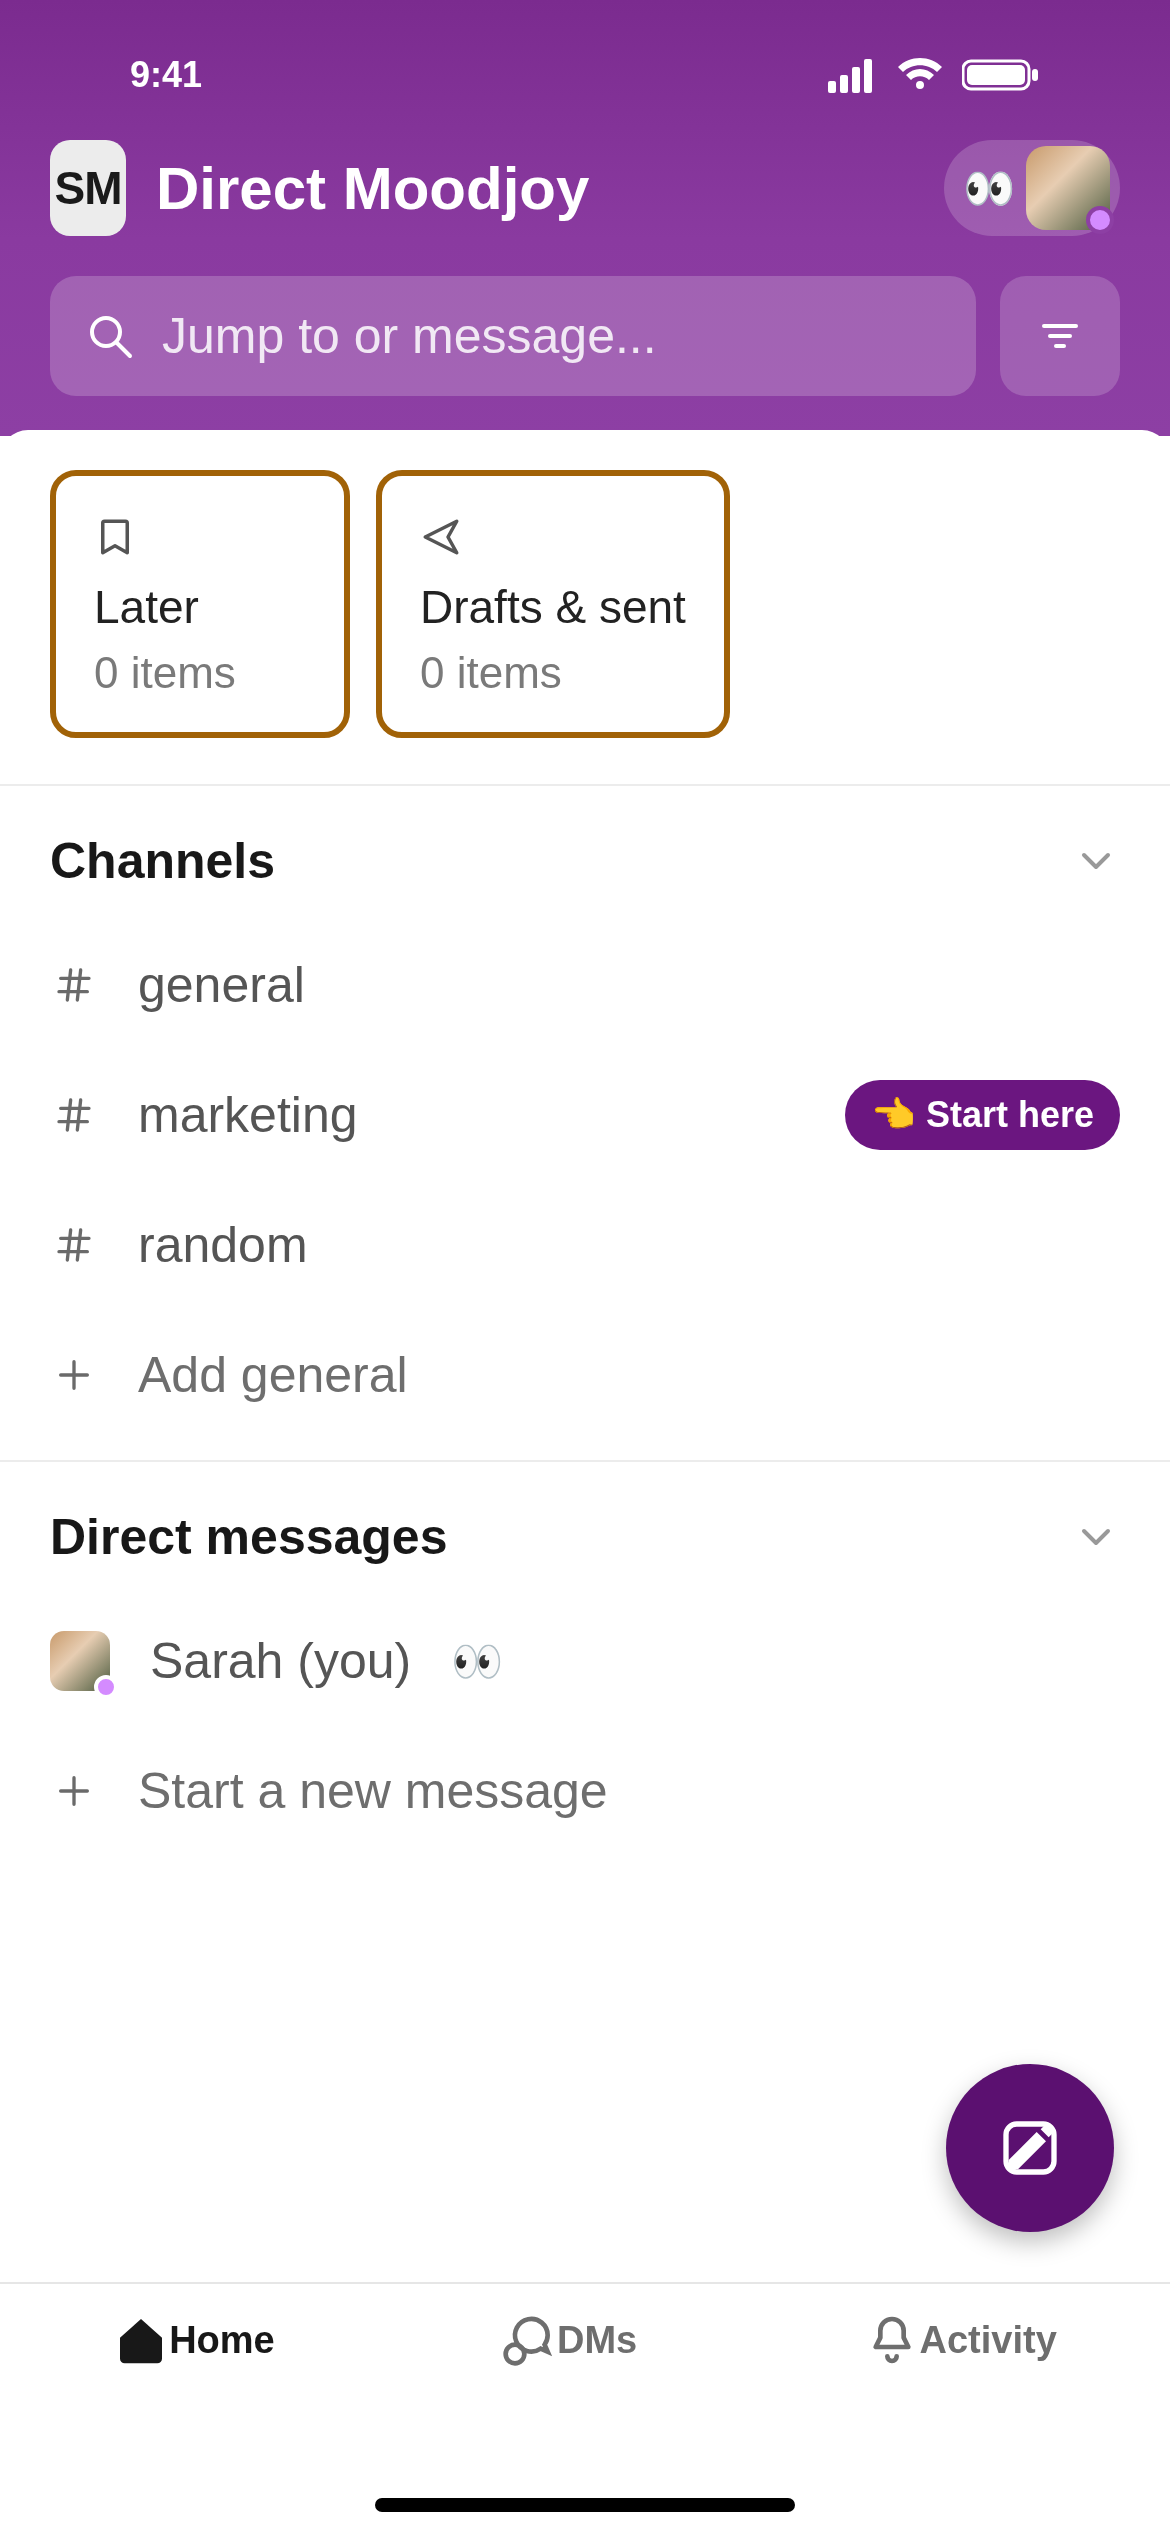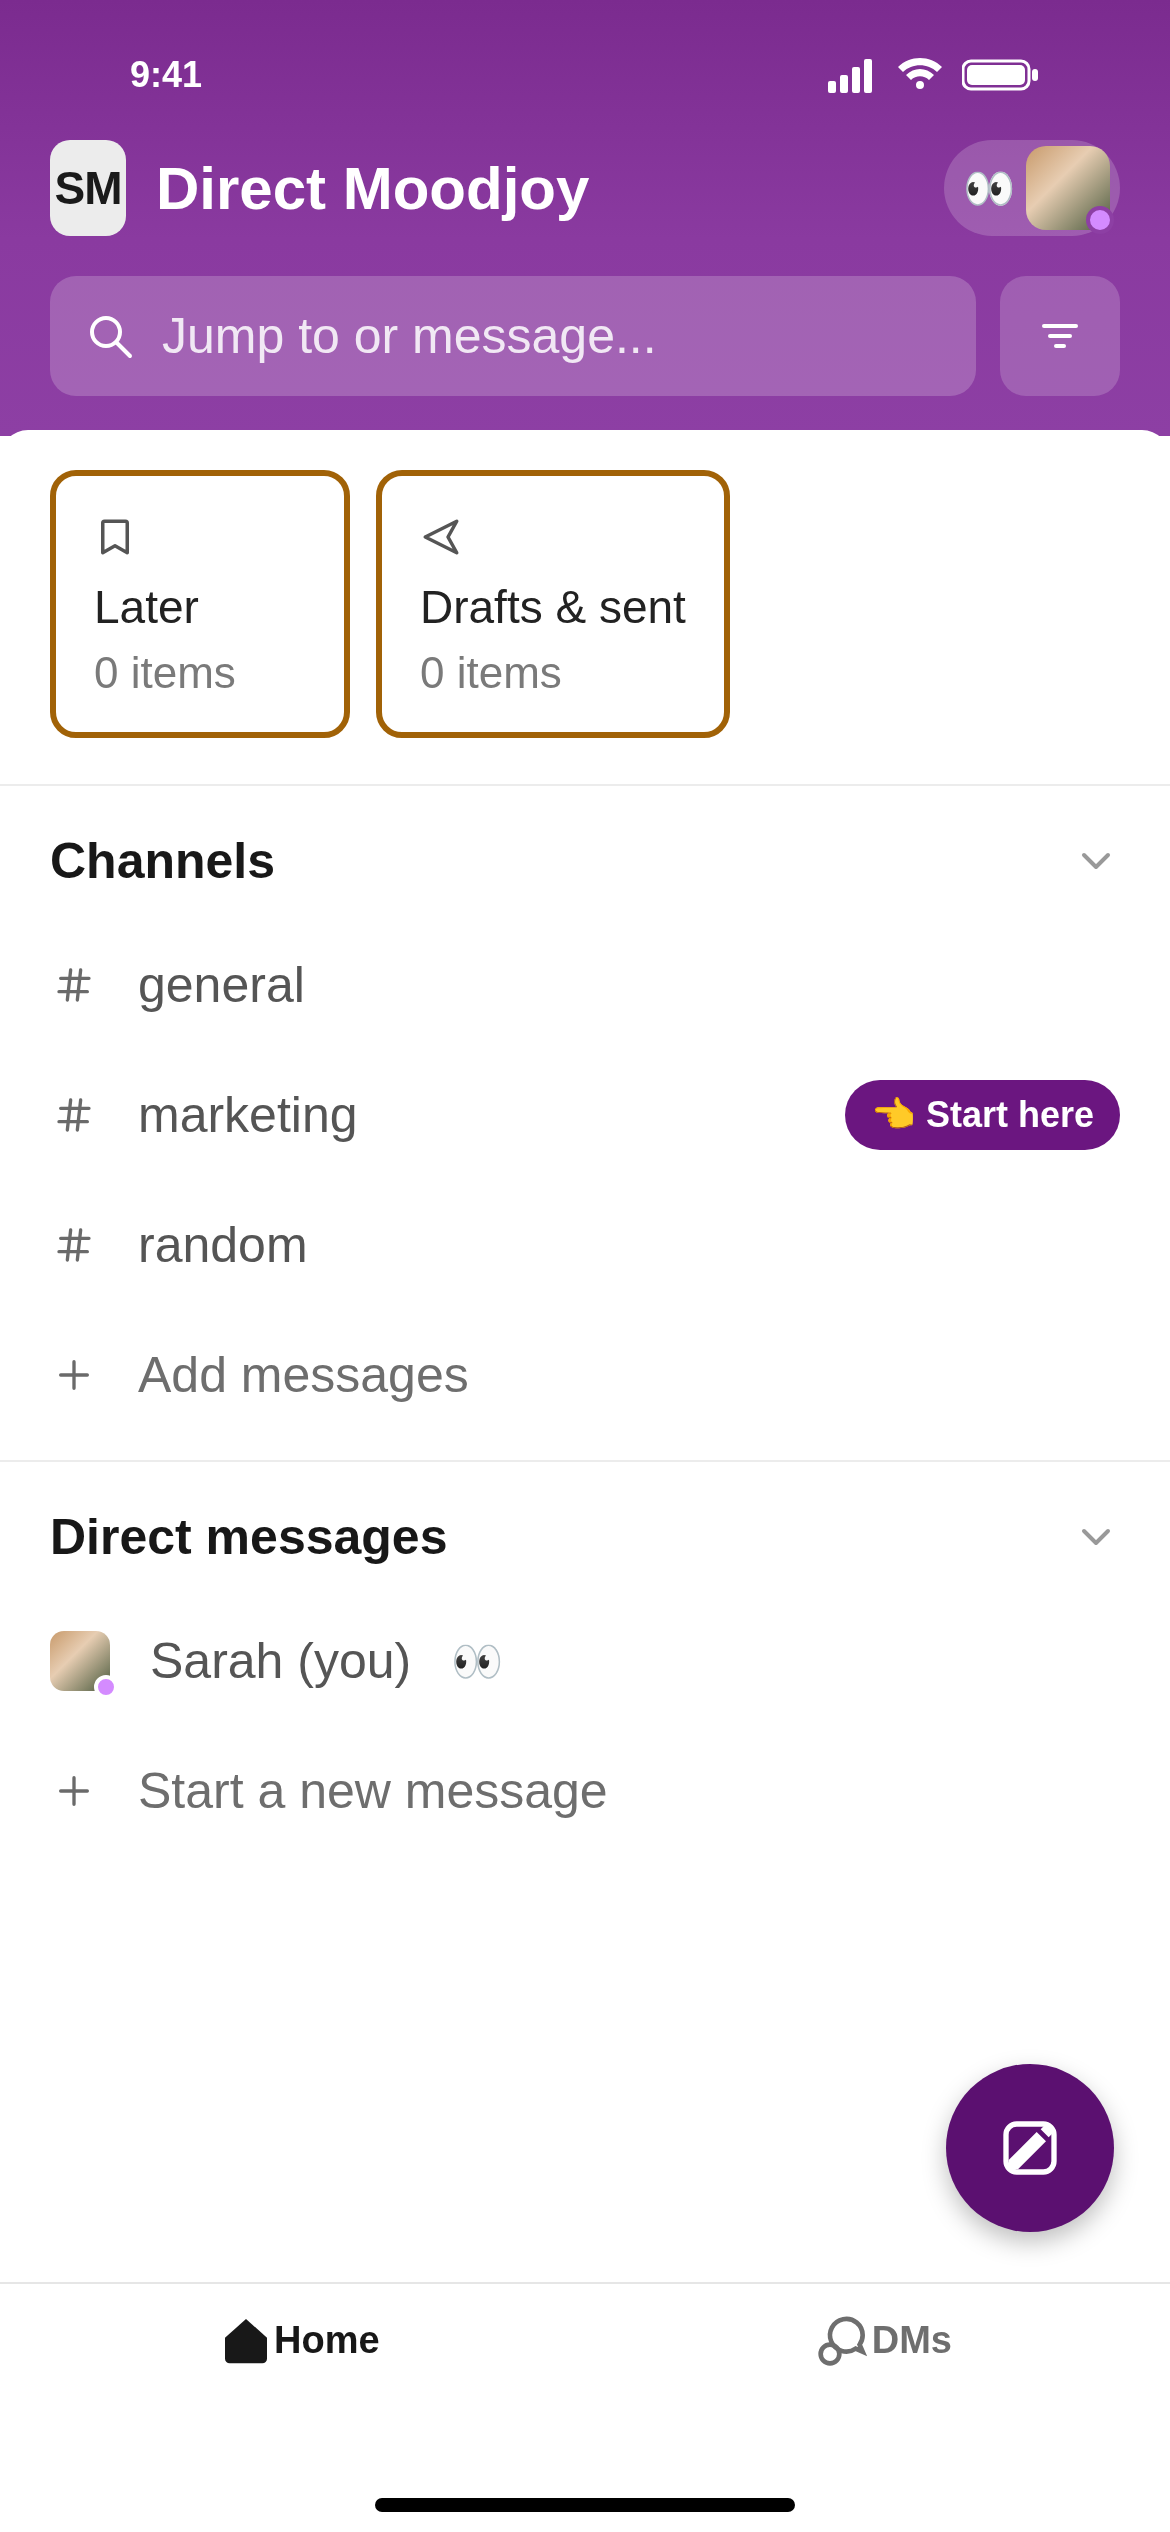--- a/index.html
+++ b/index.html
@@ -234,21 +234,21 @@
           </span>
         <span class="label">random</span>
       </div>
 
       <div class="list-item">
         <span class="icon">
             <svg width="40" height="40" viewBox="0 0 24 24">
               <path d="M12 4v16M4 12h16" stroke="#6a6a6a" stroke-width="2" stroke-linecap="round"></path>
             </svg>
           </span>
-        <span class="label light">Add messages</span>
+        <span class="label light">Add general</span>
       </div>
     </div>
 
     <div class="divider" style="margin-top:20px"></div>
 
     <div class="section">
       <div class="section-header">
         <span class="section-title">Direct messages</span>
         <svg class="chevron" width="48" height="48" viewBox="0 0 48 48">
             <path d="M12 18l12 12 12-12" fill="none" stroke="#999" stroke-width="4" stroke-linecap="round" stroke-linejoin="round"></path>
@@ -290,16 +290,22 @@
         </svg>
       <span class="tab-label">Home</span>
     </div>
     <div class="tab">
       <svg width="56" height="56" viewBox="0 0 24 24">
           <path d="M20 10a7 7 0 10-3 5.7L20 17l-1.3-3A7 7 0 0020 10z" fill="none" stroke="#6e6e6e" stroke-width="2"></path>
           <circle cx="6" cy="18" r="4" fill="none" stroke="#6e6e6e" stroke-width="2"></circle>
         </svg>
       <span class="tab-label">DMs</span>
     </div>
+    <div class="tab">
+      <svg width="56" height="56" viewBox="0 0 24 24">
+          <path d="M12 3a5 5 0 00-5 5v3l-2 4h14l-2-4V8a5 5 0 00-5-5zM10 19a2 2 0 004 0" fill="none" stroke="#6e6e6e" stroke-width="2" stroke-linecap="round" stroke-linejoin="round"></path>
+        </svg>
+      <span class="tab-label">Activity</span>
+    </div>
   </div>
 
   <div class="home-indicator"></div>
 </div>
 
 </body></html>

